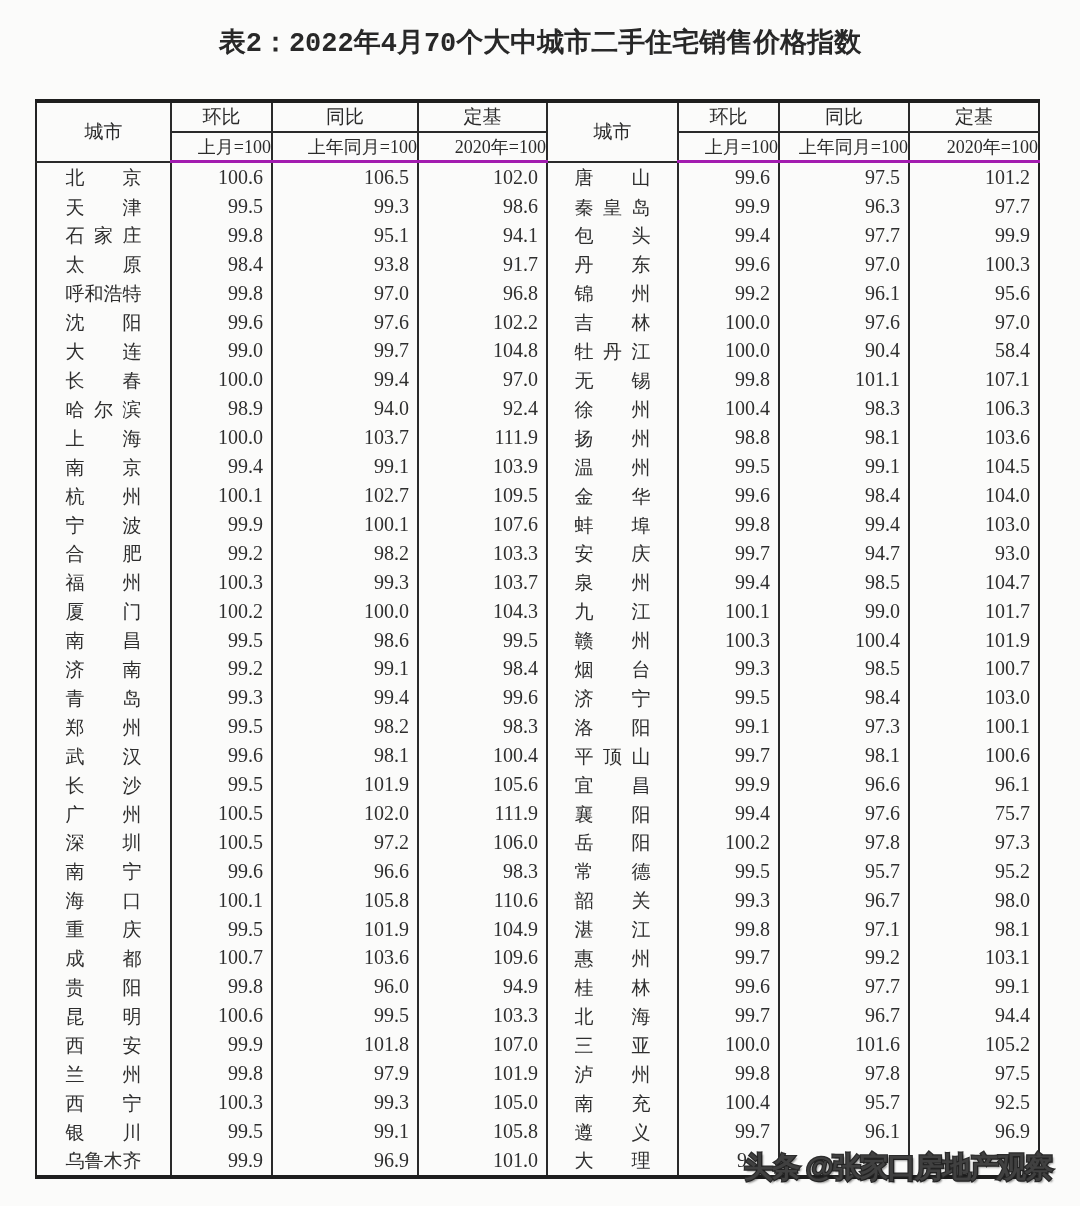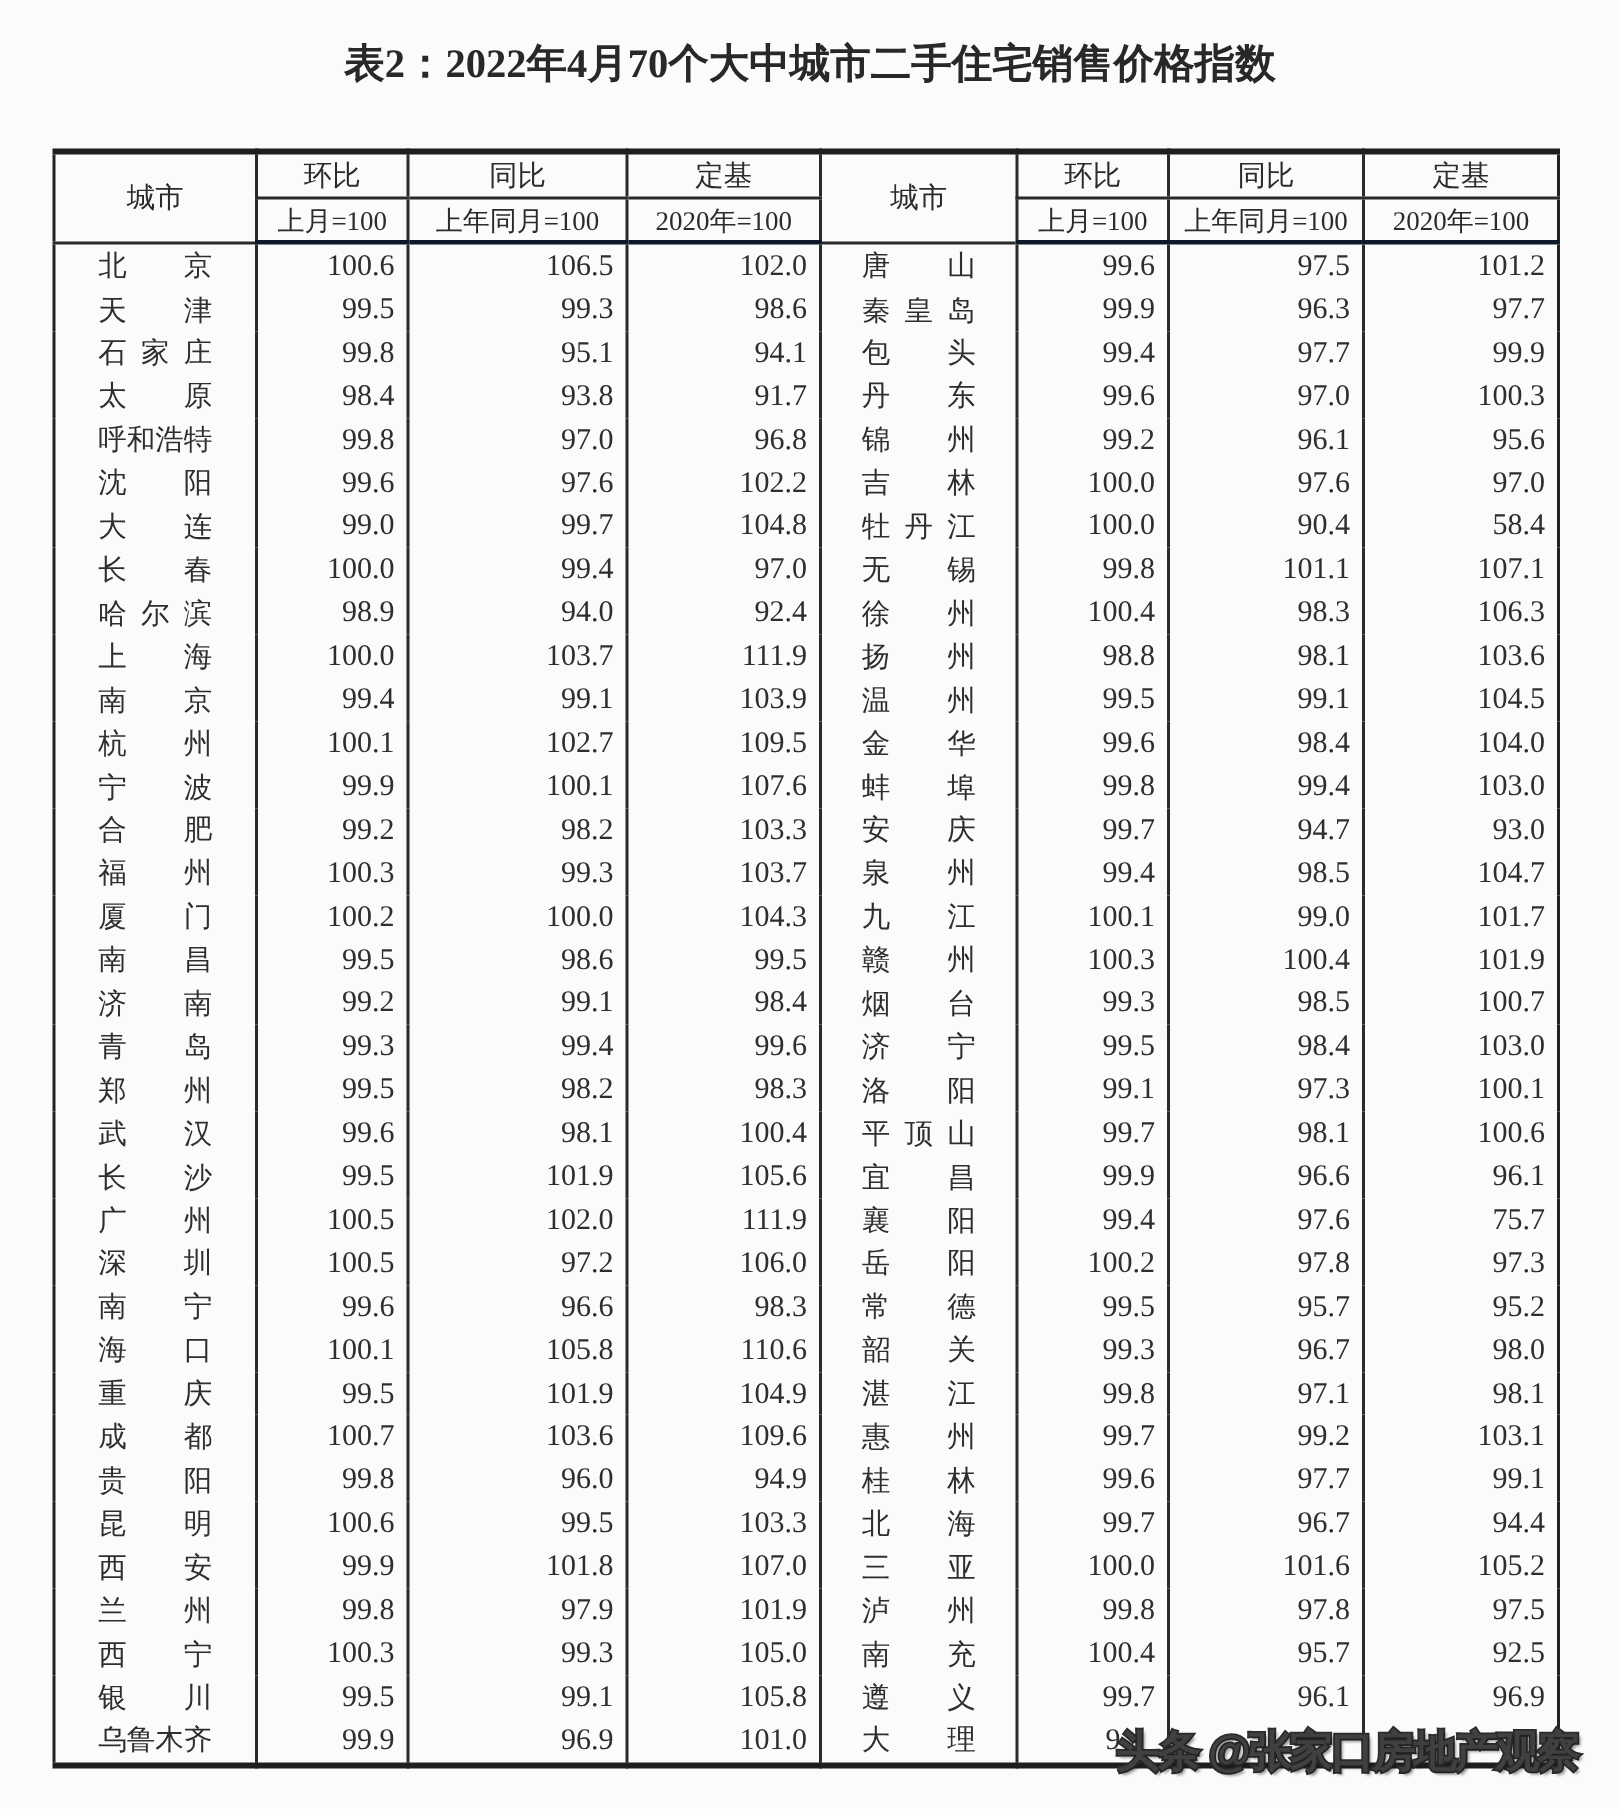--- a/index.html
+++ b/index.html
@@ -4,34 +4,34 @@
 <style>
   html,body{margin:0;padding:0;background:#e9e9e9;}
   .page{
     position:relative;width:1080px;height:1206px;overflow:hidden;
     background:#fbfbfa;
     font-family:"Liberation Serif","DejaVu Serif",serif;
   }
   .title{
     position:absolute;top:0;left:0;width:100%;margin:0;padding-top:24px;
     text-align:center;
-    font-family:Liberation Serif, serif;
+    font-family:Liberation Mono, monospace;
     font-weight:bold;font-size:27px;letter-spacing:0px;color:#282828;
   }
   table.idx{
     position:absolute;left:35px;top:99px;width:1003px;
     border-collapse:collapse;table-layout:fixed;
     border:2px solid #232323;border-top:4px solid #1e1e1e;border-bottom:4px solid #1e1e1e;
     color:#2e2e2e;
     padding-left:36px;
   }
   .idx th,.idx td{padding:0;font-weight:normal;vertical-align:middle;}
   .idx th{font-size:19px;height:28px;text-align:center;color:#2b2b2b;}
   .idx tr.hdr-main th{border-bottom:2px solid #2a2a2a;}
-  .idx tr.hdr-sub th{font-size:18px;height:27px;border-bottom:3px solid #0f172a;}
+  .idx tr.hdr-sub th{font-size:18px;height:27px;border-bottom:3px solid #a21caf;text-align:right;}
   .idx th.city-head{border-bottom:3px solid #1e1e1e;}
   .idx th,.idx td{border-left:2px solid #2a2a2a;}
   .idx tr.hdr-main th:first-child,
   .idx tbody td:first-child{border-left:none;}
   .idx tbody td{height:28.9px;line-height:28.9px;}
   td.city{text-align:center;font-size:19px;}
   .city-name{
     display:inline-block;width:76px;
     text-align:justify;text-align-last:justify;
     vertical-align:middle;line-height:normal;

